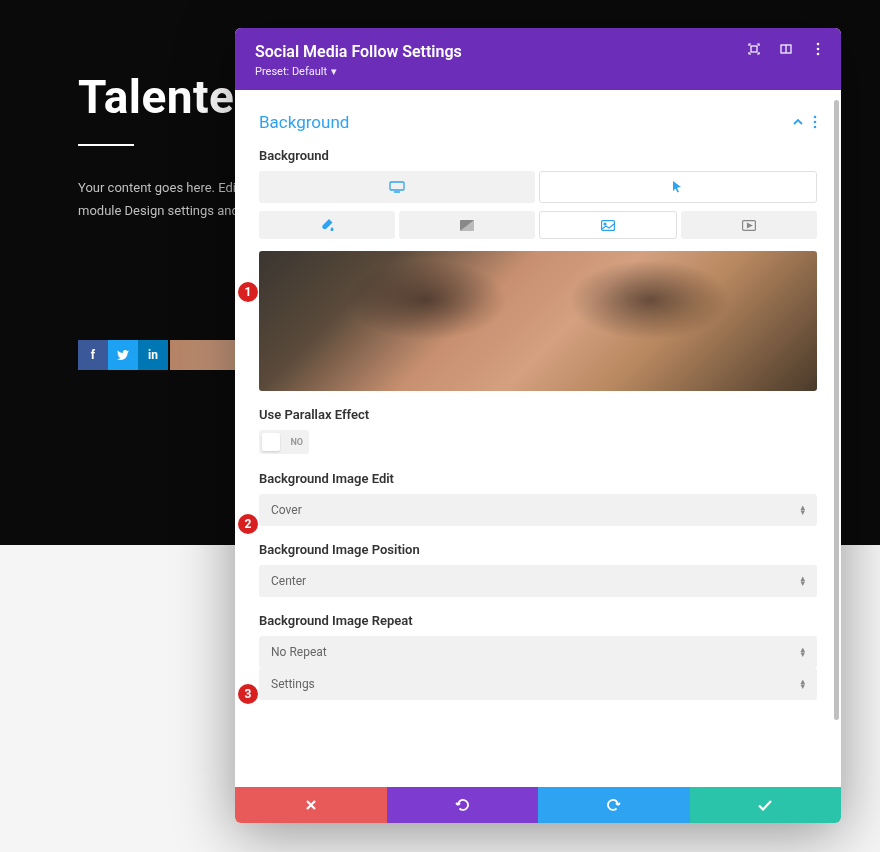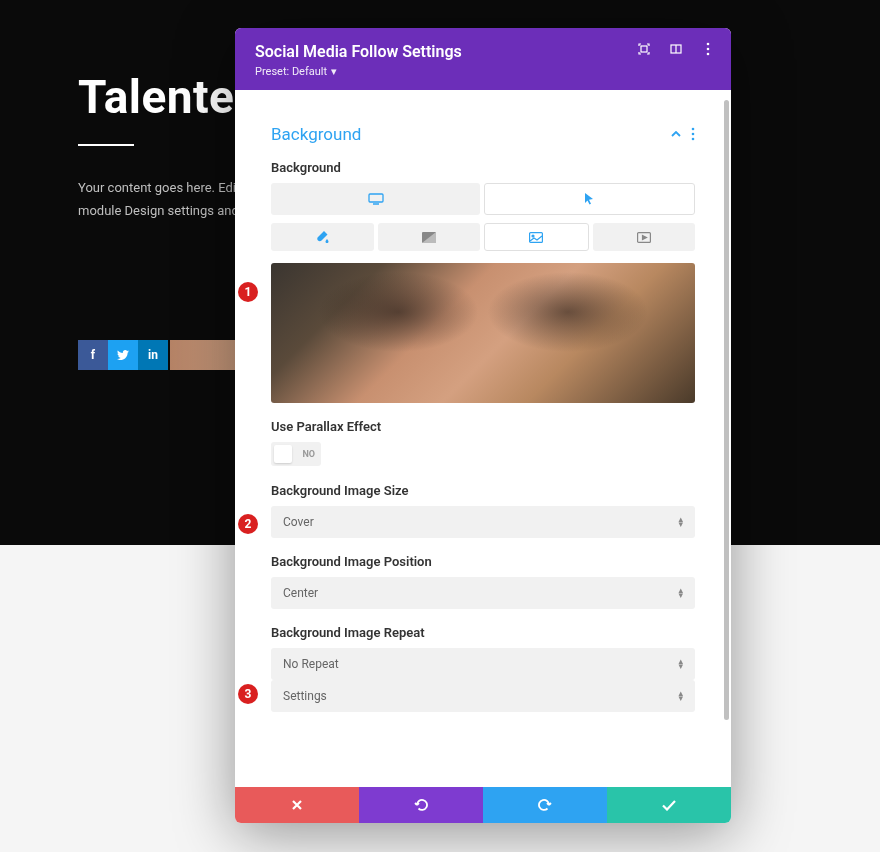--- a/index.html
+++ b/index.html
@@ -8,30 +8,30 @@
 .page-content{position:absolute;top:70px;left:78px;color:#fff}
 .page-title{font-size:46px;font-weight:700;letter-spacing:.5px}
 .title-underline{width:56px;height:2px;background:#fff;margin-top:20px;margin-bottom:30px}
 .page-desc{font-size:13px;color:#bfbfbf;line-height:1.8;max-width:780px}
 .social-row{position:absolute;top:340px;left:78px;display:flex;gap:0}
 .social-btn{width:30px;height:30px;background:#333;display:flex;align-items:center;justify-content:center;color:#fff;font-size:12px;font-weight:bold}
 .social-btn:nth-child(1){background:#3b5998}
 .social-btn:nth-child(2){background:#1da1f2}
 .social-btn:nth-child(3){background:#0077b5}
 .face-strip{position:absolute;top:340px;left:170px;width:70px;height:30px;background:linear-gradient(90deg,#c89070,#d9a888);opacity:.9}
-.modal{position:absolute;top:28px;left:235px;width:496px;height:795px;background:#fff;border-radius:6px;box-shadow:0 10px 60px rgba(0,0,0,.4);overflow:hidden;display:flex;flex-direction:column}
+.modal{position:absolute;top:28px;left:235px;width:606px;height:795px;background:#fff;border-radius:6px;box-shadow:0 10px 60px rgba(0,0,0,.4);overflow:hidden;display:flex;flex-direction:column}
 .modal-header{background:#6c2eb9;color:#fff;padding:14px 20px 12px;position:relative}
 .modal-title{font-size:16px;font-weight:600}
 .modal-preset{font-size:11px;margin-top:4px;opacity:.9;display:flex;align-items:flex-start;gap:4px}
 .header-icons{position:absolute;top:14px;right:16px;display:flex;gap:18px;align-items:center}
 .header-icon{width:14px;height:14px;display:flex;align-items:center;justify-content:center;cursor:pointer}
 .tabs{background:#7e3bd0;display:flex}
 .tab{padding:10px 22px;font-size:13px;color:#fff;cursor:pointer}
 .tab.active{background:#a855f7}
-.modal-body{flex:1;overflow-y:auto;padding:16px;background:#fff;position:relative}
+.modal-body{flex:1;overflow-y:auto;padding:4px;background:#fff;position:relative}
 .scroll-inner{padding:18px 20px 40px}
 .section-header{display:flex;justify-content:space-between;align-items:center;margin-bottom:14px}
 .section-title{color:#2ea3f2;font-size:17px;font-weight:400}
 .section-actions{display:flex;gap:10px;align-items:center;color:#2ea3f2}
 .field-label{font-size:13px;color:#333;font-weight:600;margin-bottom:8px;margin-top:16px}
 .field-label:first-of-type{margin-top:0}
 .device-tabs{display:flex;gap:4px;margin-bottom:8px}
 .device-tab{flex:1;height:32px;background:#f1f1f1;border-radius:3px;display:flex;align-items:center;justify-content:center;cursor:pointer}
 .device-tab.selected{background:#fff;border:1px solid #e0e0e0}
 .bg-type-tabs{display:flex;gap:4px;margin-bottom:12px}
@@ -179,21 +179,21 @@
       </div>
 
       <div class="bg-preview"></div>
 
       <div class="field-label">Use Parallax Effect</div>
       <div class="toggle-wrap">
         <div class="toggle-knob"></div>
         <span class="toggle-text">NO</span>
       </div>
 
-      <div class="field-label">Background Image Size</div>
+      <div class="field-label">Background Image Edit</div>
       <div class="select">
         <span>Cover</span>
         <span class="select-caret">▴<br>▾</span>
       </div>
 
       <div class="field-label">Background Image Position</div>
       <div class="select">
         <span>Center</span>
         <span class="select-caret">▴<br>▾</span>
       </div>

